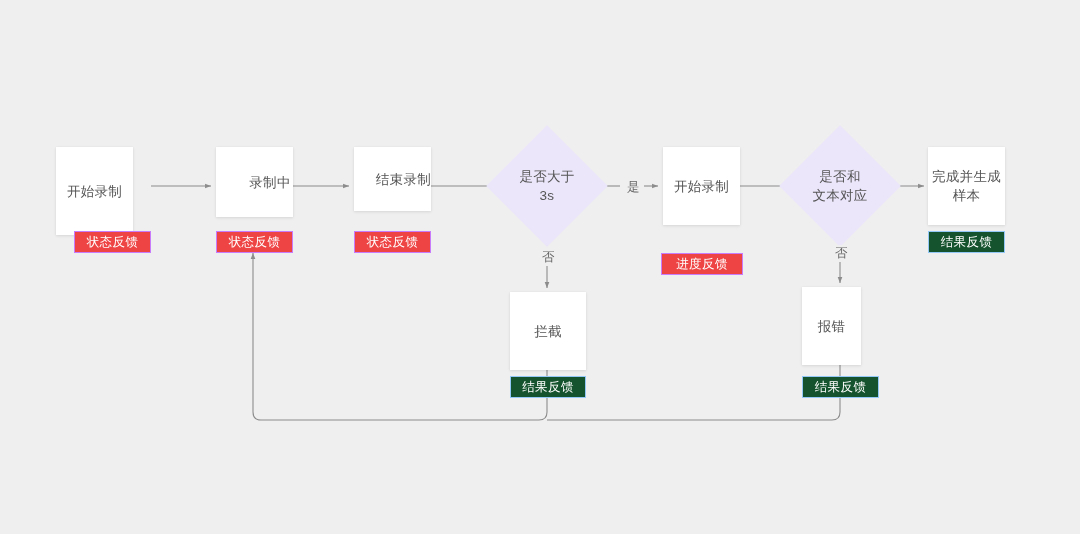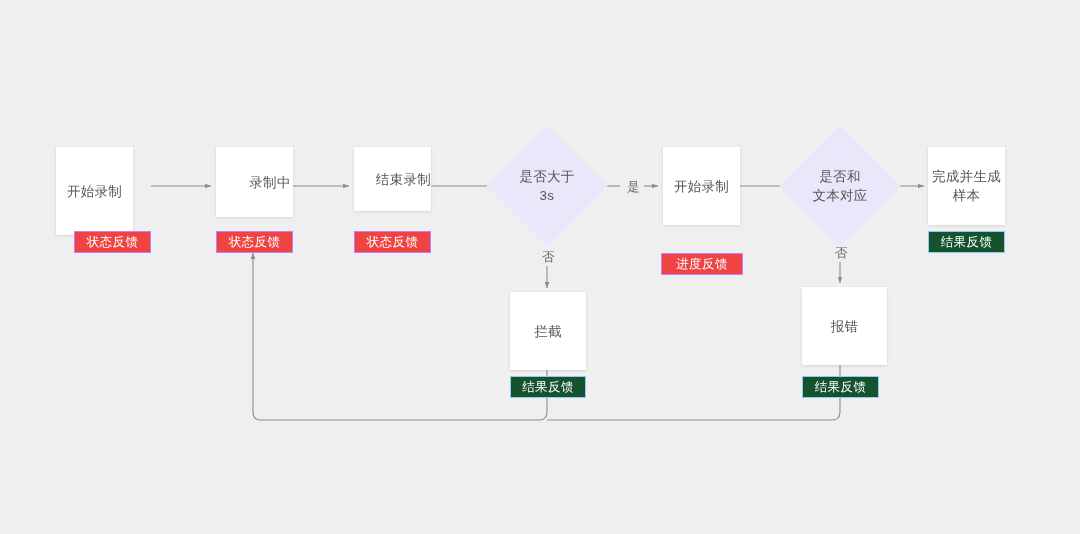--- a/index.html
+++ b/index.html
@@ -198,21 +198,21 @@
 
   <div class="node" style="left:510px; top:292px; width:76px; height:78px;">
     <span class="node-label">拦截</span>
   </div>
 
   <div class="node" style="left:928px; top:147px; width:77px; height:78px;">
     <span class="node-label">完成并生成
 样本</span>
   </div>
 
-  <div class="node" style="left:802px; top:287px; width:85px; height:78px;">
+  <div class="node" style="left:802px; top:287px; width:59px; height:78px;">
     <span class="node-label">报错</span>
   </div>
 
   <div class="badge badge-purple" style="left:74px; top:231px; width:77px;">
     <span>状态反馈</span>
   </div>
 
   <div class="badge badge-purple" style="left:216px; top:231px; width:77px;">
     <span>状态反馈</span>
   </div>

